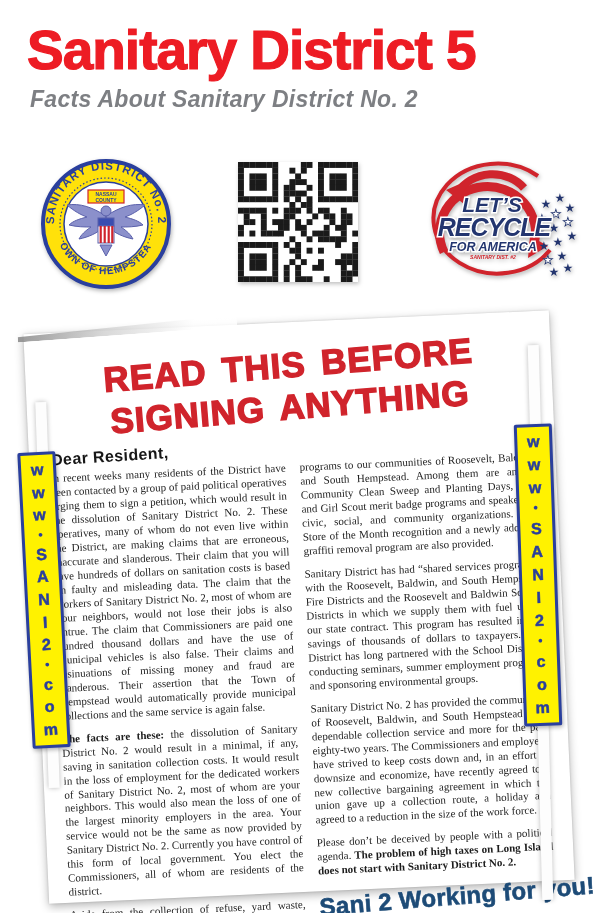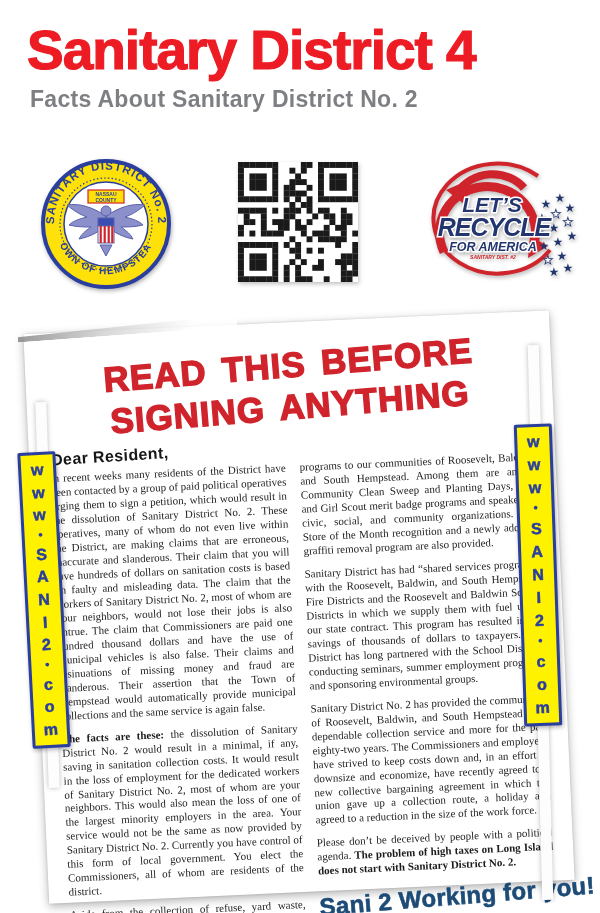--- a/index.html
+++ b/index.html
@@ -8,21 +8,21 @@
     font-family:"Liberation Sans",sans-serif;
   }
   
   .hdr-title{
     position:absolute;left:27px;top:18px;width:560px;
     font-size:55px;font-weight:bold;letter-spacing:-1px;color:#ed1c24;
     -webkit-text-stroke:1.2px #ed1c24;white-space:nowrap;
   }
   .hdr-sub{
     position:absolute;left:30px;top:86px;
-    font-size:23px;font-weight:bold;color:#7d7f83;letter-spacing:.3px;
+    font-size:23px;font-weight:bold;font-style:italic;color:#7d7f83;letter-spacing:.3px;
   }
   
   .seal-wrap{position:absolute;left:40px;top:158px;width:132px;height:132px;filter:drop-shadow(1px 2px 2px rgba(0,0,0,.3));}
   .qr-wrap{position:absolute;left:238px;top:162px;width:120px;height:120px;filter:drop-shadow(1px 2px 2px rgba(0,0,0,.25));background:#fff;}
   .recycle-wrap{position:absolute;left:418px;top:160px;width:160px;height:124px;filter:drop-shadow(1px 2px 2px rgba(0,0,0,.3));}
   
   .flyer{
     position:absolute;left:36px;top:322px;width:526px;height:570px;
     background:#ffffff;transform:rotate(-2.6deg);transform-origin:50% 50%;
     box-shadow:0 3px 10px rgba(0,0,0,.30), 0 0 2px rgba(0,0,0,.18);
@@ -69,21 +69,21 @@
   }
   .banner-left{left:25px;top:452px;height:296px;transform:rotate(-3deg);}
   .banner-right{left:519px;top:424px;height:302px;transform:rotate(-2deg);}
   .b-ch{font-size:16px;font-weight:bold;color:#2a3f9d;line-height:1;-webkit-text-stroke:.5px #2a3f9d;}
   .b-dot{font-size:13px;font-weight:bold;color:#2a3f9d;line-height:.8;}
   .bold{font-weight:bold;}
 </style>
 </head>
 <body>
 
-<div class="hdr-title">Sanitary District 4</div>
+<div class="hdr-title">Sanitary District 5</div>
 <div class="hdr-sub">Facts About Sanitary District No. 2</div>
 
 <div class="seal-wrap">
   <svg width="132" height="132" viewBox="0 0 132 132">
     <circle cx="66" cy="66" r="63" fill="#ffe10a" stroke="#2a3f9d" stroke-width="4"></circle>
     <circle cx="66" cy="66" r="46" fill="none" stroke="#2a3f9d" stroke-width="1.2" stroke-dasharray="1.5,2.2"></circle>
     <circle cx="66" cy="66" r="42" fill="#ffffff" stroke="#2a3f9d" stroke-width="1.5"></circle>
     <defs>
       <path id="arcTop" d="M 17 81 A 52 52 0 1 1 115 81" fill="none"></path>
       <path id="arcBot" d="M 19 85 A 51 51 0 0 0 113 85" fill="none"></path>

